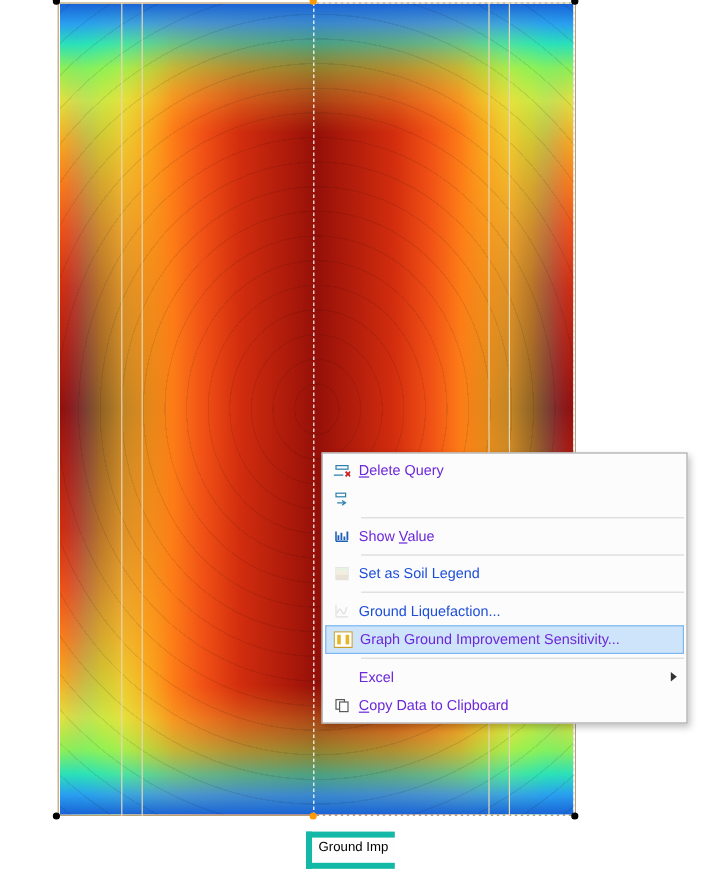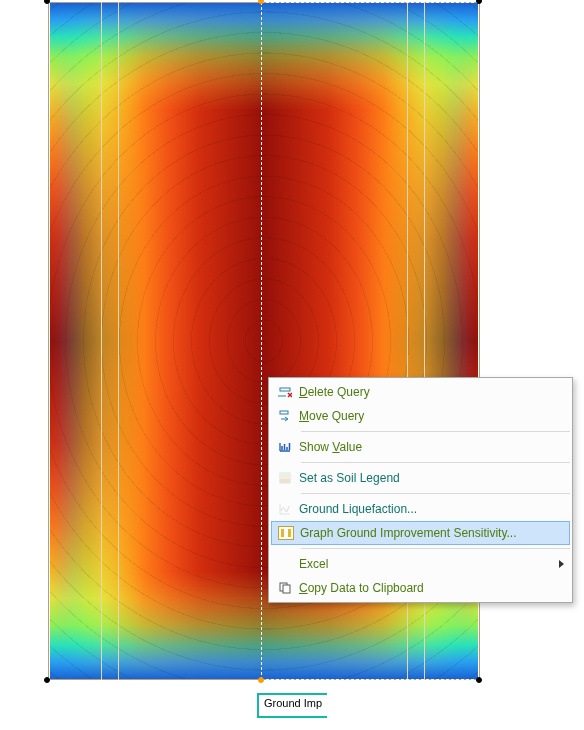--- a/index.html
+++ b/index.html
@@ -102,21 +102,21 @@
   .tag-row {
     position: absolute;
     left: 0; right: 0;
     top: 693px;
     height: 24px;
     display: flex;
     justify-content: center;
     gap: 0;
   }
   .tag {
-    border: 2px solid #14b8a6;
+    border: 5px solid #14b8a6;
     background: #fefefe;
     font-size: 11px;
     padding: 2px 5px 19px 5px;
     line-height: 13px;
   }
   .tag.clip {
     max-width: 62px;
     overflow: hidden;
     white-space: nowrap;
     border-right: none;
@@ -143,24 +143,24 @@
   }
   .menu-row .icon-col {
     width: 28px;
     display: flex;
     align-items: center;
     justify-content: center;
     flex: 0 0 28px;
   }
   .menu-row .label {
     flex: 1;
-    color: #4d7c0f;
+    color: #6d28d9;
     white-space: nowrap;
   }
-  .menu-row.disabled .label { color: #0f766e; }
+  .menu-row.disabled .label { color: #1d4ed8; }
   .menu-row.disabled svg, .menu-row.disabled .icon-col { opacity: 0.45; }
   .menu-row.highlight {
     background: #cde4fb;
     border: 1px solid #7cb7ef;
     height: 24px;
     box-sizing: border-box;
     margin: 0 0;
     align-items: center;
   }
   .menu-sep {
@@ -221,21 +221,20 @@
       <span class="label"><u>D</u>elete Query</span>
     </div>
 
     <div class="menu-row">
       <span class="icon-col">
         <svg width="14" height="14" viewBox="0 0 14 14">
           <rect x="2" y="2" width="8" height="3" fill="none" stroke="#2b7fae"></rect>
           <path d="M3 10 h6 M7 8 l3 2 l-3 2" fill="none" stroke="#2b7fae" stroke-width="1"></path>
         </svg>
       </span>
-      <span class="label"><u>M</u>ove Query</span>
     </div>
 
     <div class="menu-sep"></div>
 
 
 
     <div class="menu-row">
       <span class="icon-col">
         <svg width="14" height="14" viewBox="0 0 14 14">
           <path d="M2 11 L2 3 M2 11 L12 11" stroke="#1b5fb8" stroke-width="1.3" fill="none"></path>

